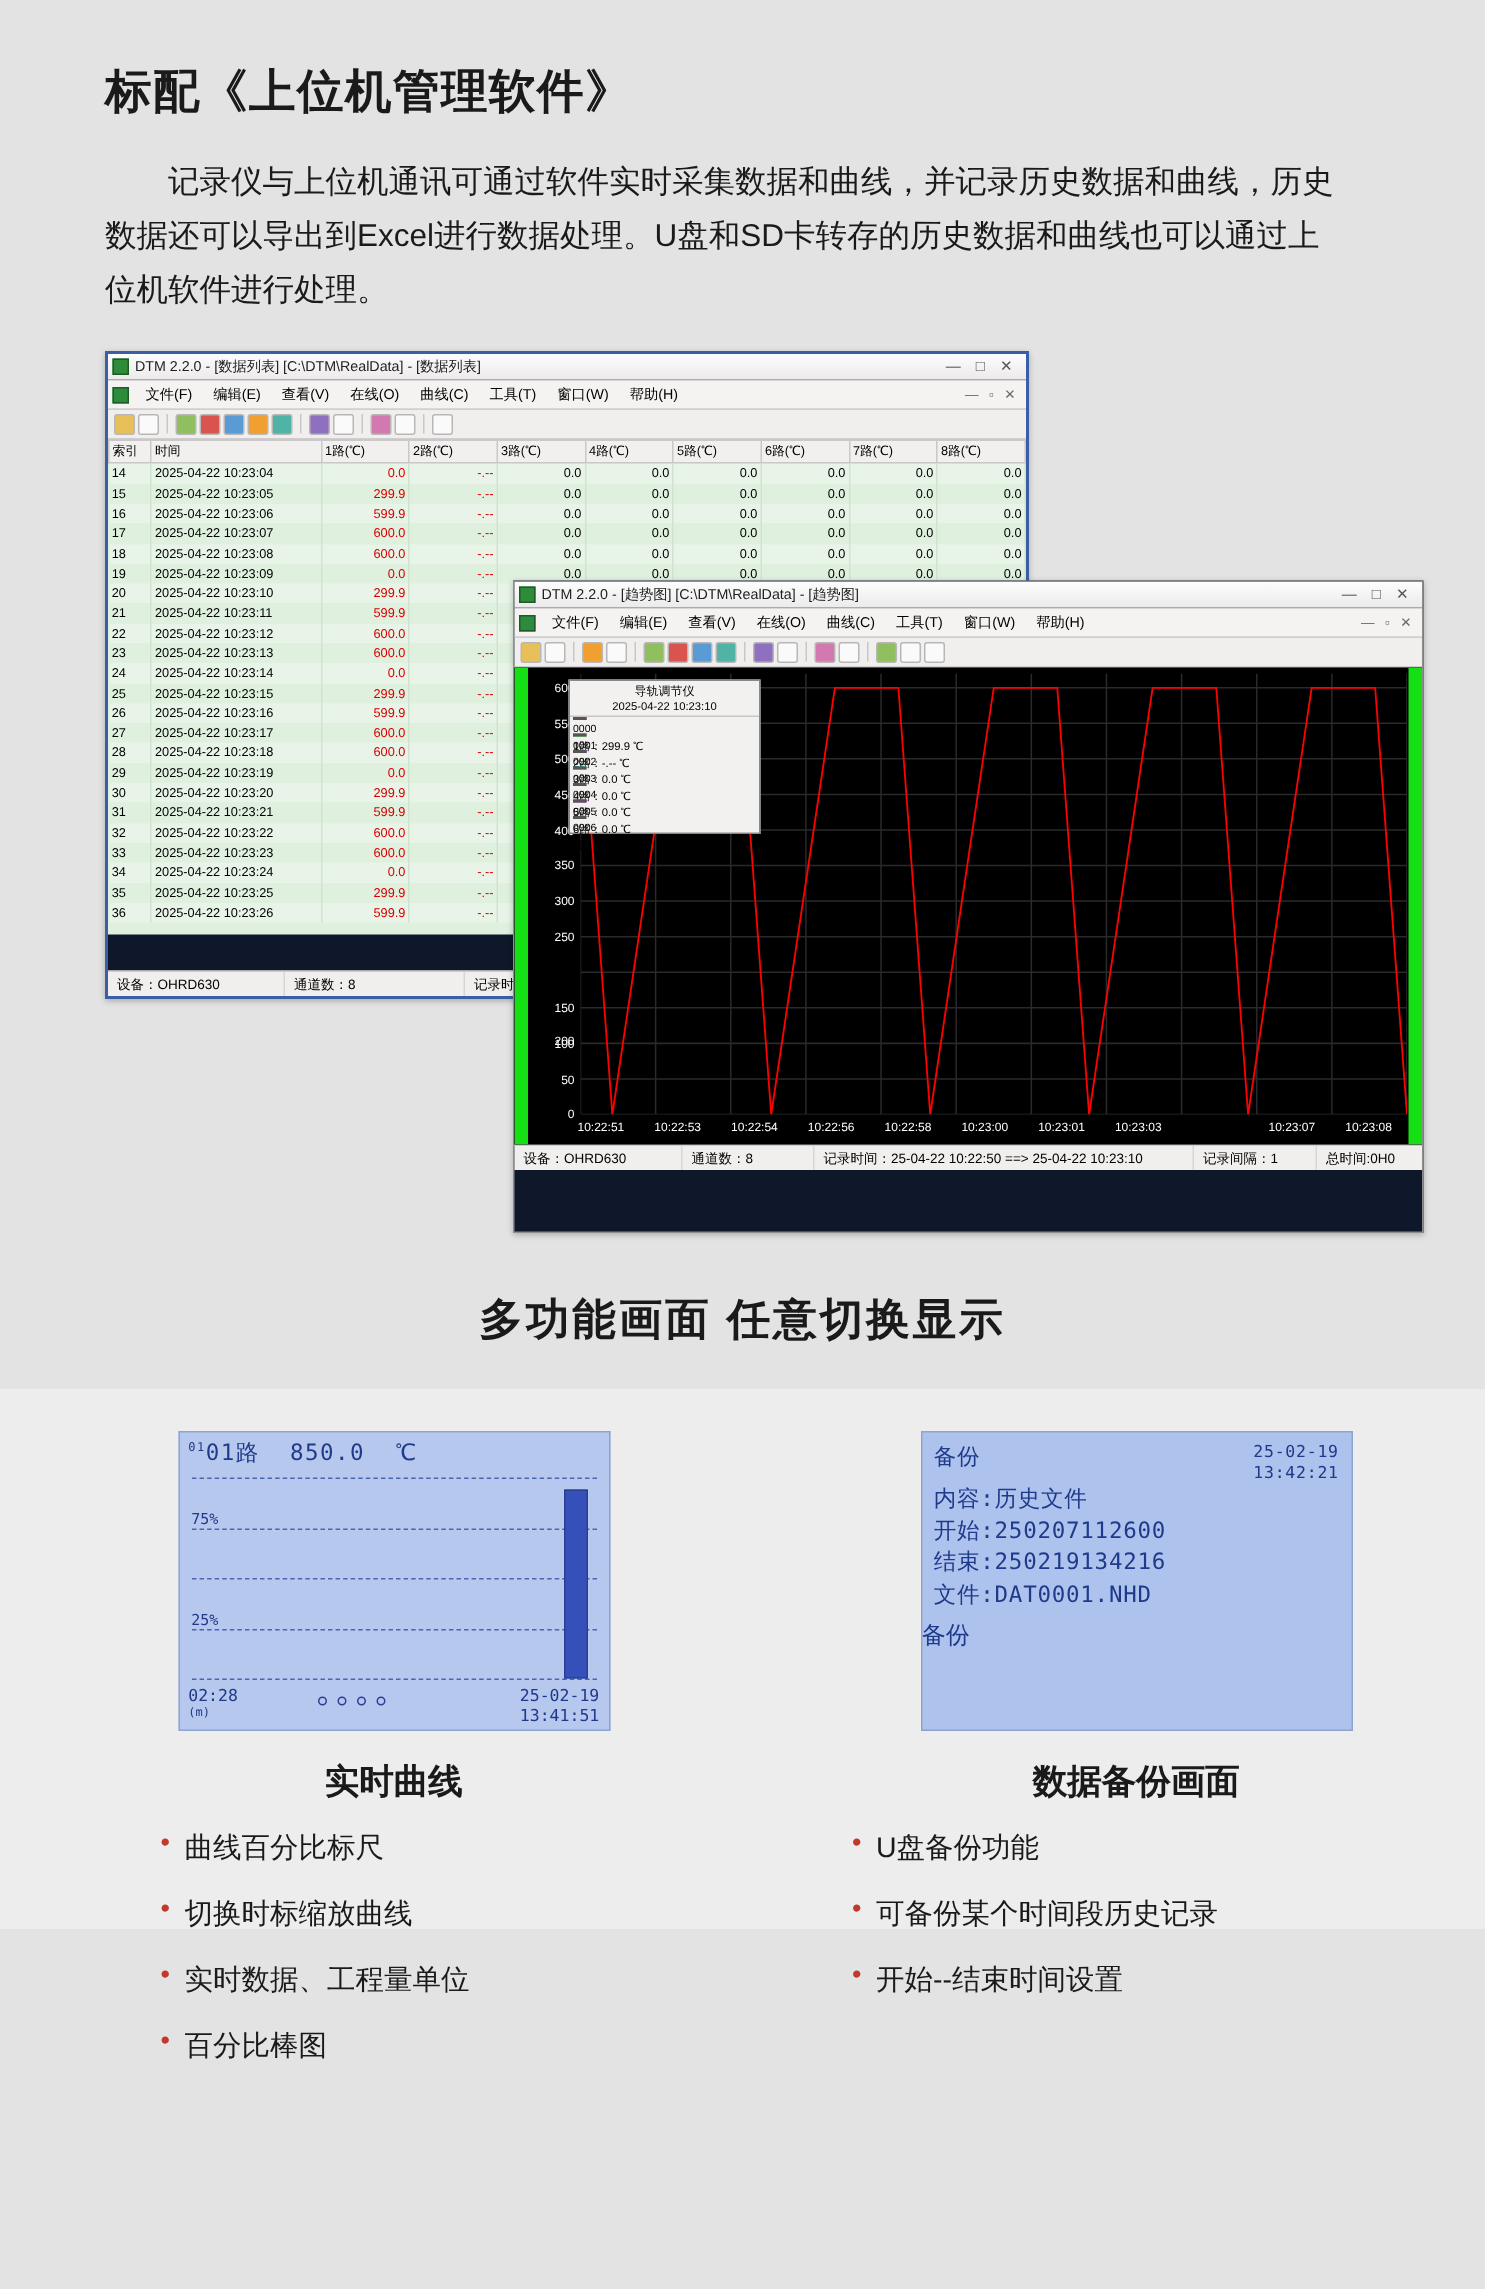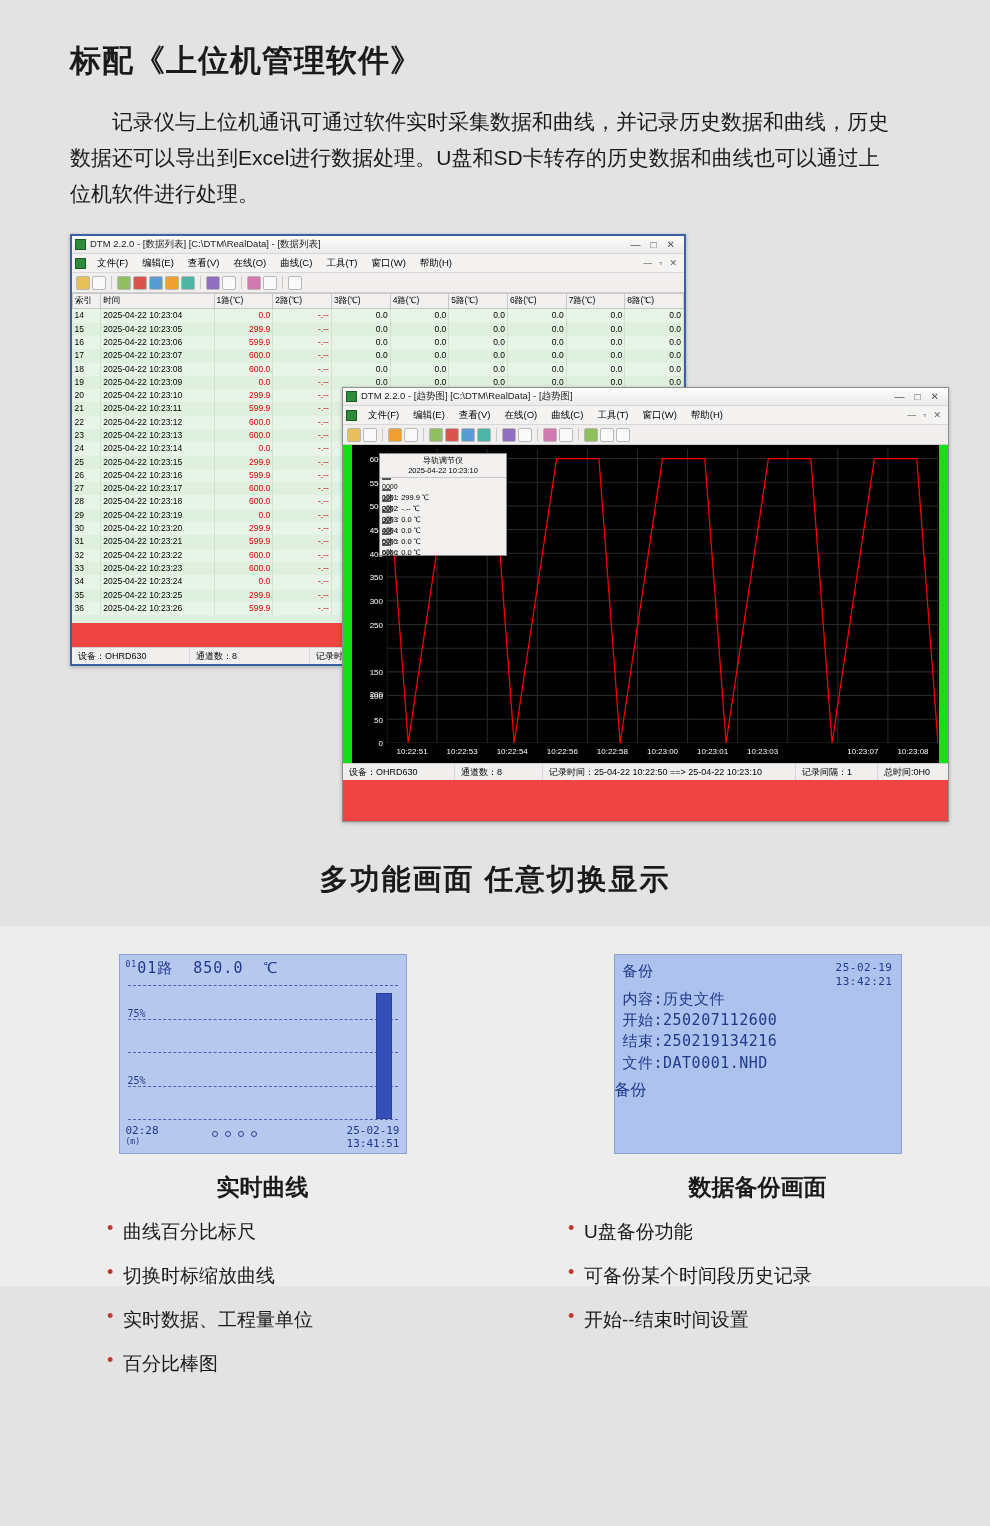--- a/index.html
+++ b/index.html
@@ -16,21 +16,21 @@
   h1.title {
     font-size: 31px; font-weight: bold; margin: 0 0 22px 0; letter-spacing: 1px;
   }
   .intro { font-size: 21px; line-height: 1.72; text-indent: 2em; margin: 0 0 22px 0; padding-right: 26px;}
 
   
   .shots { position: relative; height: 610px; margin-top: 8px; }
 
   
   .win {
-    position:absolute; background:#ef4444; border:1px solid #9a9a9a;
+    position:absolute; background:#0f172a; border:1px solid #9a9a9a;
     box-shadow: 0 1px 4px rgba(0,0,0,.25);
     font-size: 9px; color:#000;
   }
   .win-title {
     height:18px; display:flex; align-items:center; gap:4px;
     padding:0 3px; background:linear-gradient(#fdfdfd,#eceaea);
     border-bottom:1px solid #d6d4d4;
   }
   .win-title .app-ico { width:11px; height:11px; background:#2e8b3a; border:1px solid #1d5c26; }
   .win-title .cap { font-size:9.5px; color:#222; flex:1; white-space:nowrap; overflow:hidden; }
@@ -79,21 +79,21 @@
   .red { color:#d80000; }
 
   
   #win-trend { left: 272px; top: 153px; width: 607px; height: 435px; border:1px solid #8d8d8d;}
   .chart-area { position:relative; background:#000; height:318px; margin:0; padding:0; overflow:hidden; }
   .chart-green-l, .chart-green-r { position:absolute; top:0; bottom:0; width:9px; background:#14e014; }
   .chart-green-l { left:0; } .chart-green-r { right:0; }
   .ylabels { position:absolute; left:10px; top:0; bottom:18px; width:30px; }
   .ylabels span { position:absolute; right:0; font-size:8px; color:#fff; transform:translateY(-50%); }
   .plot { position:absolute; left:44px; right:10px; top:4px; bottom:20px; }
-  .xlabels { position:absolute; left:44px; right:10px; bottom:2px; height:14px; }
+  .xlabels { position:absolute; left:32px; right:10px; bottom:2px; height:14px; }
   .xlabels span { position:absolute; font-size:8px; color:#fff; transform:translateX(-50%); }
   .legend {
     position:absolute; left:36px; top:8px; width:128px; background:#f2f1ef;
     border:1px solid #888; font-size:7.5px; z-index:5;
   }
   .legend .lg-t { text-align:center; font-size:8px; padding:1px 0 0 0;}
   .legend .lg-d { text-align:center; font-size:7.5px; padding:0 0 2px 0; border-bottom:1px solid #c8c6c6;}
   .legend .lrow { display:flex; gap:3px; padding:0 2px; height:11px;flex-direction:column; }
   .legend .sw { width:9px; height:8px; border:1px solid #555; }
   .legend .code { width:26px; font-size:7px; }

